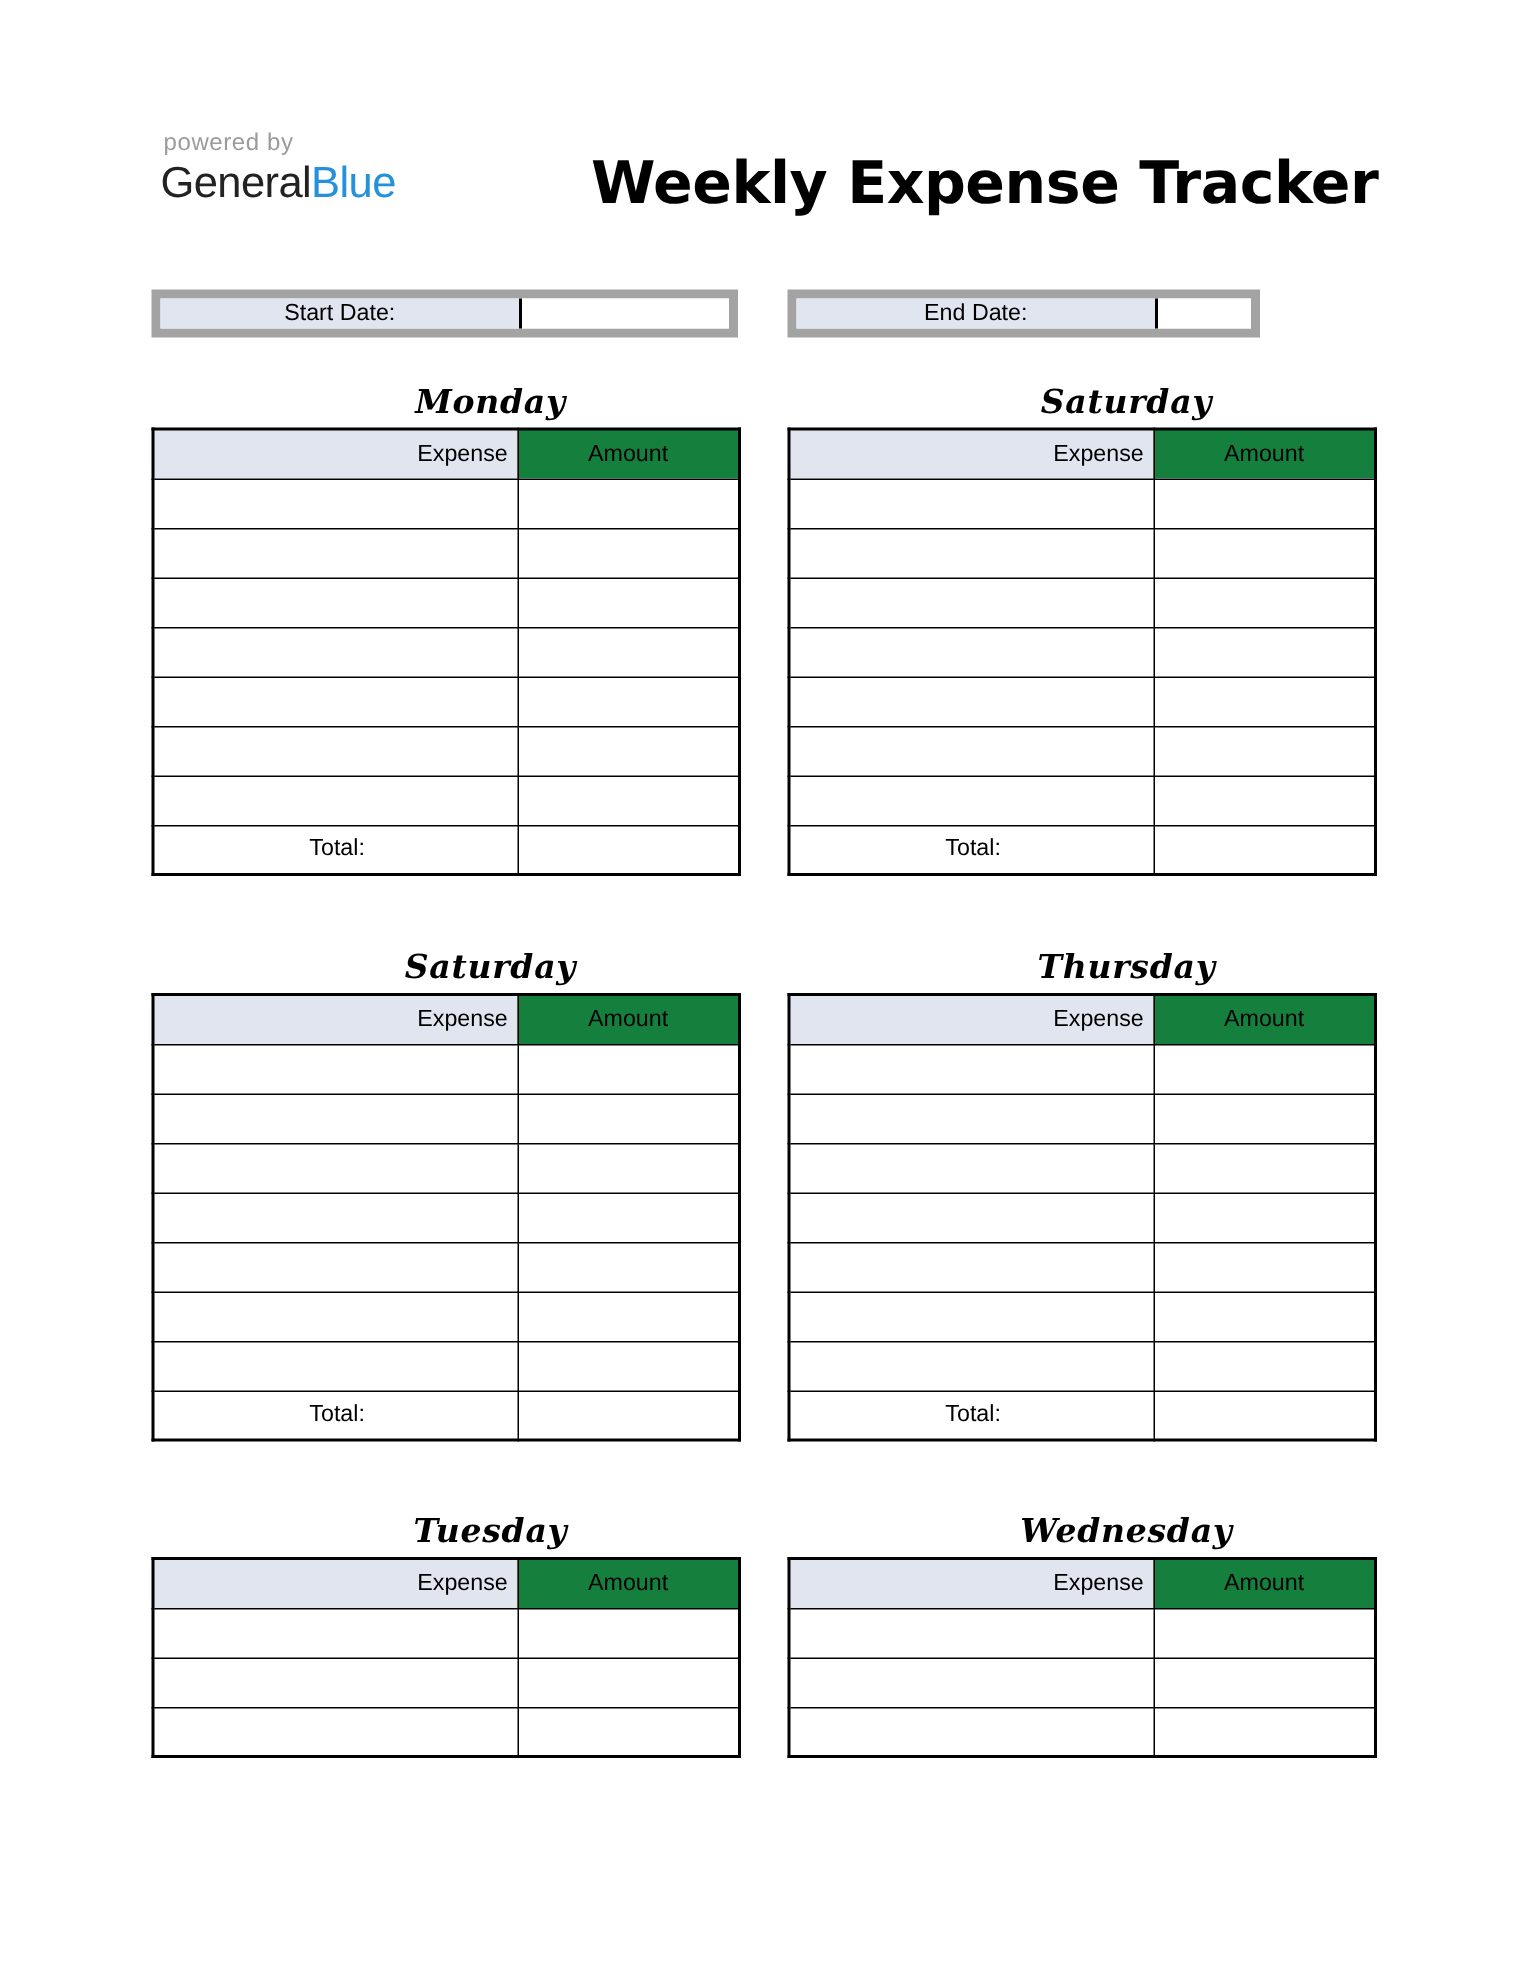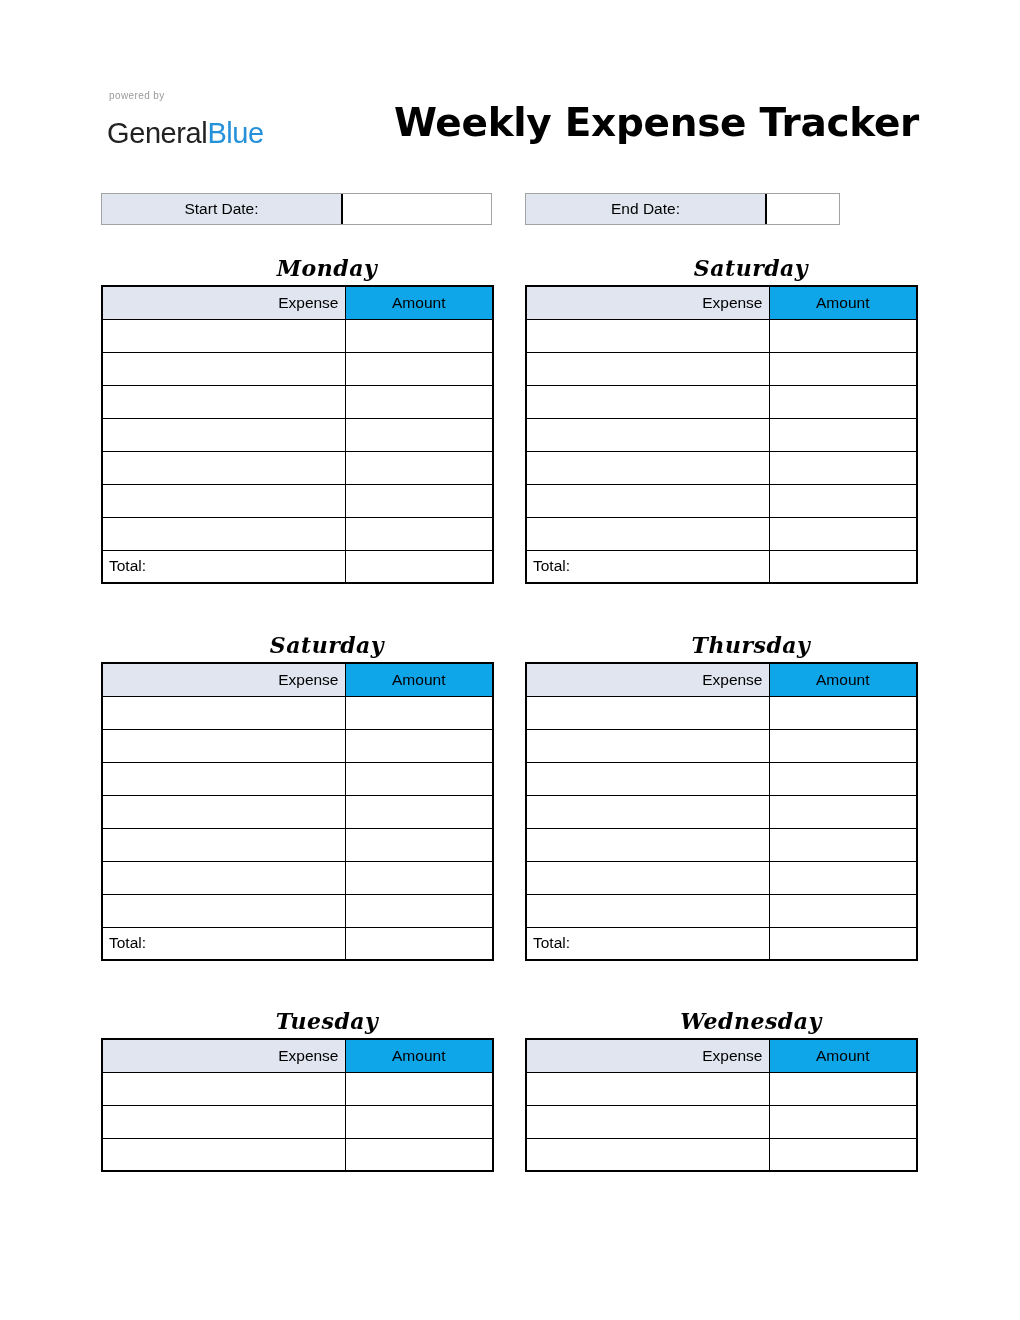--- a/index.html
+++ b/index.html
@@ -34,33 +34,33 @@
     height: 62px;
   }
   .brand {
     position: absolute;
     left: 6px;
     top: 0;
     width: 300px;
   }
   .brand-powered {
     font-family: "Liberation Sans", sans-serif;
-    font-size: 10px;
+    font-size: 16px;
     color: #9b9b9b;
     letter-spacing: 0.4px;
     line-height: 16px;
     margin-left: 2px;
   }
   .brand-name {
     font-family: "Liberation Sans", sans-serif;
     font-size: 29px;
     line-height: 34px;
     letter-spacing: -0.4px;
     white-space: nowrap;
-    margin-top: 12px;
+    margin-top: 1px;
   }
   .brand-general { color: #222222; }
   .brand-blue { color: #2491da; }
 
   .doc-title {
     position: absolute;
     right: 0;
     top: 12px;
     font-family: "DejaVu Sans", sans-serif;
     font-size: 39px;
@@ -75,21 +75,21 @@
     position: absolute;
     left: 101px;
     top: 193px;
     width: 818px;
     height: 32px;
   }
   .date-block {
     position: absolute;
     top: 0;
     height: 32px;
-    border: 1px solid #a3a3a3;
+    border: 6px solid #a3a3a3;
     box-sizing: border-box;
     display: flex;
     justify-content: flex-end;
   }
   .date-block.left  { left: 0px;   width: 391px; }
   .date-block.right { left: 424px; width: 315px; }
 
   .date-label {
     width: 241px;
     background: #e0e5f0;
@@ -159,28 +159,28 @@
     color: #000000;
     background: #ffffff;
     box-sizing: border-box;
   }
   table.day-table th.th-expense {
     background: #e0e5f0;
     text-align: right;
     width: 243px;
   }
   table.day-table th.th-amount {
-    background: #0ea5e9;
+    background: #15803d;
     text-align: center;
     width: 148px;
   }
   table.day-table td.cell-expense { width: 243px; }
   table.day-table td.cell-amount  { width: 148px; }
   table.day-table td.total-label {
-    text-align: left;
+    text-align: center;
     padding-right: 4px;
   }
 
   .row-gap-1 { height: 46px; }
   .row-gap-2 { height: 45px; }
 </style>
 </head>
 <body>
 
 <div class="page">

